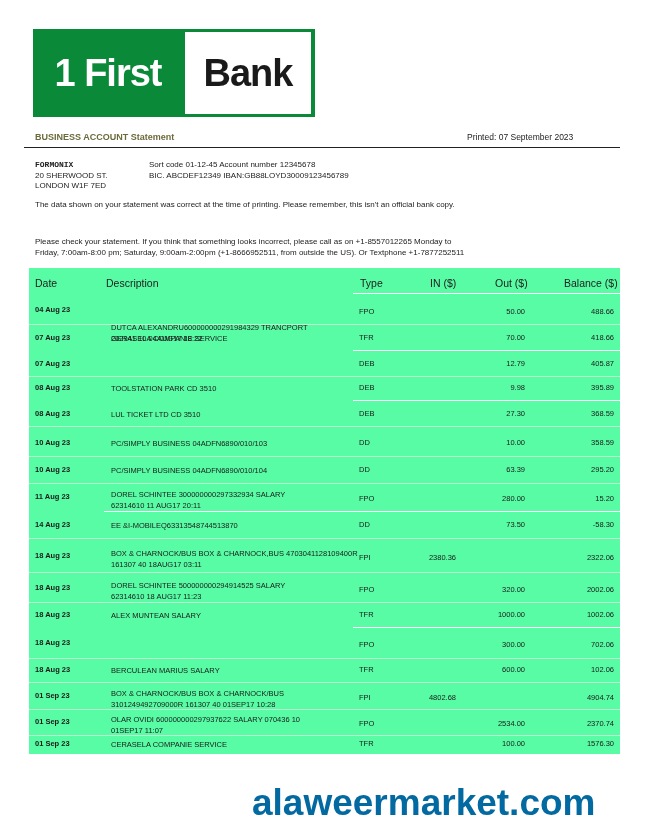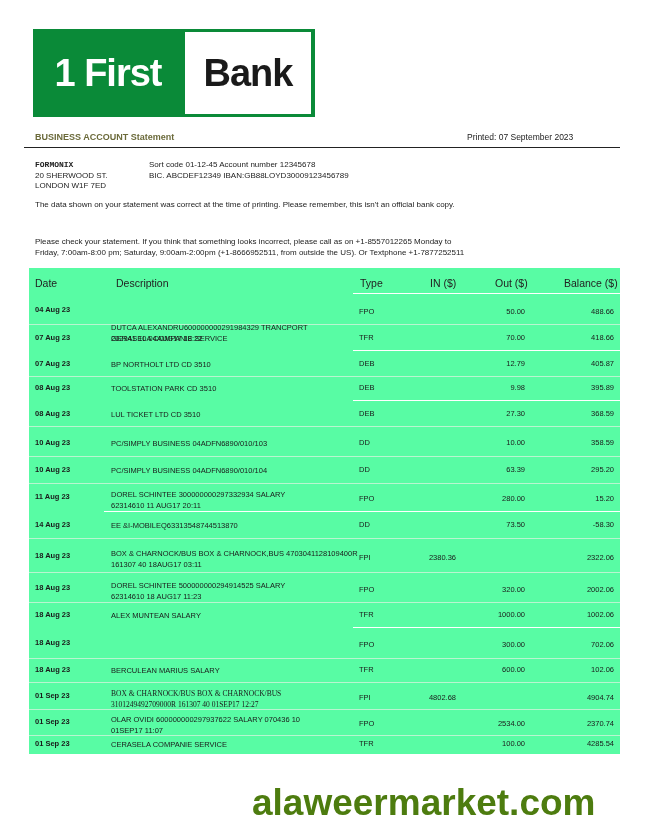--- a/index.html
+++ b/index.html
@@ -27,21 +27,21 @@
   .cell { position:absolute; font-size:7.5px; color:#1a1a1a; }
   .date { left:6px; font-weight:bold; }
   .desc { left:82px; line-height:11px; width:250px; }
   .type { left:330px; }
   .in { right:164px; }
   .out { right:95px; text-align:right; }
   .bal { right:6px; text-align:right; }
   .sep { position:absolute; height:1px; background:#b9f5d0; }
   .sepw { position:absolute; height:1px; background:#ffffff; }
   .watermark { position:absolute; left:252px; top:782px; font-size:37px; font-weight:bold;
-               color:#4d7c0f; letter-spacing:0px; }
+               color:#0369a1; letter-spacing:0px; }
 </style>
 </head>
 <body>
 
 <div class="logo">
   <div class="left">1 First</div>
   <div class="right">Bank</div>
 </div>
 
 <div class="stmt-title">BUSINESS ACCOUNT Statement</div>
@@ -56,21 +56,21 @@
 <div class="acct">
   <div>Sort code 01-12-45  Account number 12345678</div>
   <div>BIC. ABCDEF12349   IBAN:GB88LOYD30009123456789</div>
 </div>
 
 <div class="note1">The data shown on your statement was correct at the time of printing. Please remember, this isn't an official bank copy.</div>
 <div class="note2">Please check your statement. If you think that something looks incorrect, please call as on +1-8557012265 Monday to Friday, 7:00am-8:00 pm; Saturday, 9:00am-2:00pm (+1-8666952511, from outside the US). Or Textphone +1-7877252511</div>
 
 <div class="table"></div>
 <div class="th" style="left:35px">Date</div>
-<div class="th" style="left:116px">Description</div>
+<div class="th" style="left:106px">Description</div>
 <div class="th" style="left:360px">Type</div>
 <div class="th" style="left:430px">IN ($)</div>
 <div class="th" style="left:495px">Out ($)</div>
 <div class="th" style="left:564px">Balance ($)</div>
 <div class="sepw" style="left:353px; top:293px; width:267px;"></div>
 
 <div id="rows">
     <div class="row" style="top: 296px; height: 28px;">
       <div class="cell date" style="top: 9px;">04 Aug 23</div>
       <div class="cell desc" style="top: 6px; margin-top: 20px;">
@@ -89,23 +89,20 @@
         <div>GERASELA COMPANIE SERVICE</div>
       </div>
       <div class="cell type" style="top: 7px;">TFR</div>
       <div class="cell in" style="top: 7px;"></div>
       <div class="cell out" style="top: 7px;">70.00</div>
       <div class="cell bal" style="top: 7px;">418.66</div>
     </div>
     <div class="sepw" style="top: 350px; left: 353px; width: 267px;"></div>
     <div class="row" style="top: 352px; height: 24px;">
       <div class="cell date" style="top: 7px;">07 Aug 23</div>
-      <div class="cell desc" style="top: 7px;">
-        <div>BP NORTHOLT LTD CD 3510</div>
-      </div>
       <div class="cell type" style="top: 7px;">DEB</div>
       <div class="cell in" style="top: 7px;"></div>
       <div class="cell out" style="top: 7px;">12.79</div>
       <div class="cell bal" style="top: 7px;">405.87</div>
     </div>
     <div class="sep" style="top: 376px; left: 29px; width: 591px;"></div>
     <div class="row" style="top: 376px; height: 24px;">
       <div class="cell date" style="top: 7px;">08 Aug 23</div>
       <div class="cell desc" style="top: 7px;">
         <div>TOOLSTATION PARK CD 3510</div>
@@ -221,23 +218,23 @@
         <div>BERCULEAN MARIUS SALARY</div>
       </div>
       <div class="cell type" style="top: 7px;">TFR</div>
       <div class="cell in" style="top: 7px;"></div>
       <div class="cell out" style="top: 7px;">600.00</div>
       <div class="cell bal" style="top: 7px;">102.06</div>
     </div>
     <div class="sep" style="top: 682px; left: 29px; width: 591px;"></div>
     <div class="row" style="top: 683px; height: 26px;">
       <div class="cell date" style="top: 8px;">01 Sep 23</div>
-      <div class="cell desc" style="top: 5px; font-family: Liberation Serif, serif;">
+      <div class="cell desc" style="top: 5px;">
         <div>BOX &amp; CHARNOCK/BUS BOX &amp; CHARNOCK/BUS</div>
-        <div>3101249492709000R 161307 40 01SEP17 12:27</div>
+        <div>3101249492709000R 161307 40 01SEP17 10:28</div>
       </div>
       <div class="cell type" style="top: 10px;">FPI</div>
       <div class="cell in" style="top: 10px; margin-left: 36px;">4802.68</div>
       <div class="cell out" style="top: 10px;"></div>
       <div class="cell bal" style="top: 10px;">4904.74</div>
     </div>
     <div class="sep" style="top: 709px; left: 29px; width: 591px;"></div>
     <div class="row" style="top: 709px; height: 26px;">
       <div class="cell date" style="top: 8px;">01 Sep 23</div>
       <div class="cell desc" style="top: 5px;">
@@ -251,17 +248,17 @@
     </div>
     <div class="sep" style="top: 735px; left: 29px; width: 591px;"></div>
     <div class="row" style="top: 735px; height: 18px;">
       <div class="cell date" style="top: 4px;">01 Sep 23</div>
       <div class="cell desc" style="top: 4px;">
         <div>CERASELA COMPANIE SERVICE</div>
       </div>
       <div class="cell type" style="top: 4px;">TFR</div>
       <div class="cell in" style="top: 4px;"></div>
       <div class="cell out" style="top: 4px;">100.00</div>
-      <div class="cell bal" style="top: 4px;">4285.54</div>
+      <div class="cell bal" style="top: 4px;">1576.30</div>
     </div>
   </div>
 
 <div class="watermark">alaweermarket.com</div>
 
 </body></html>

